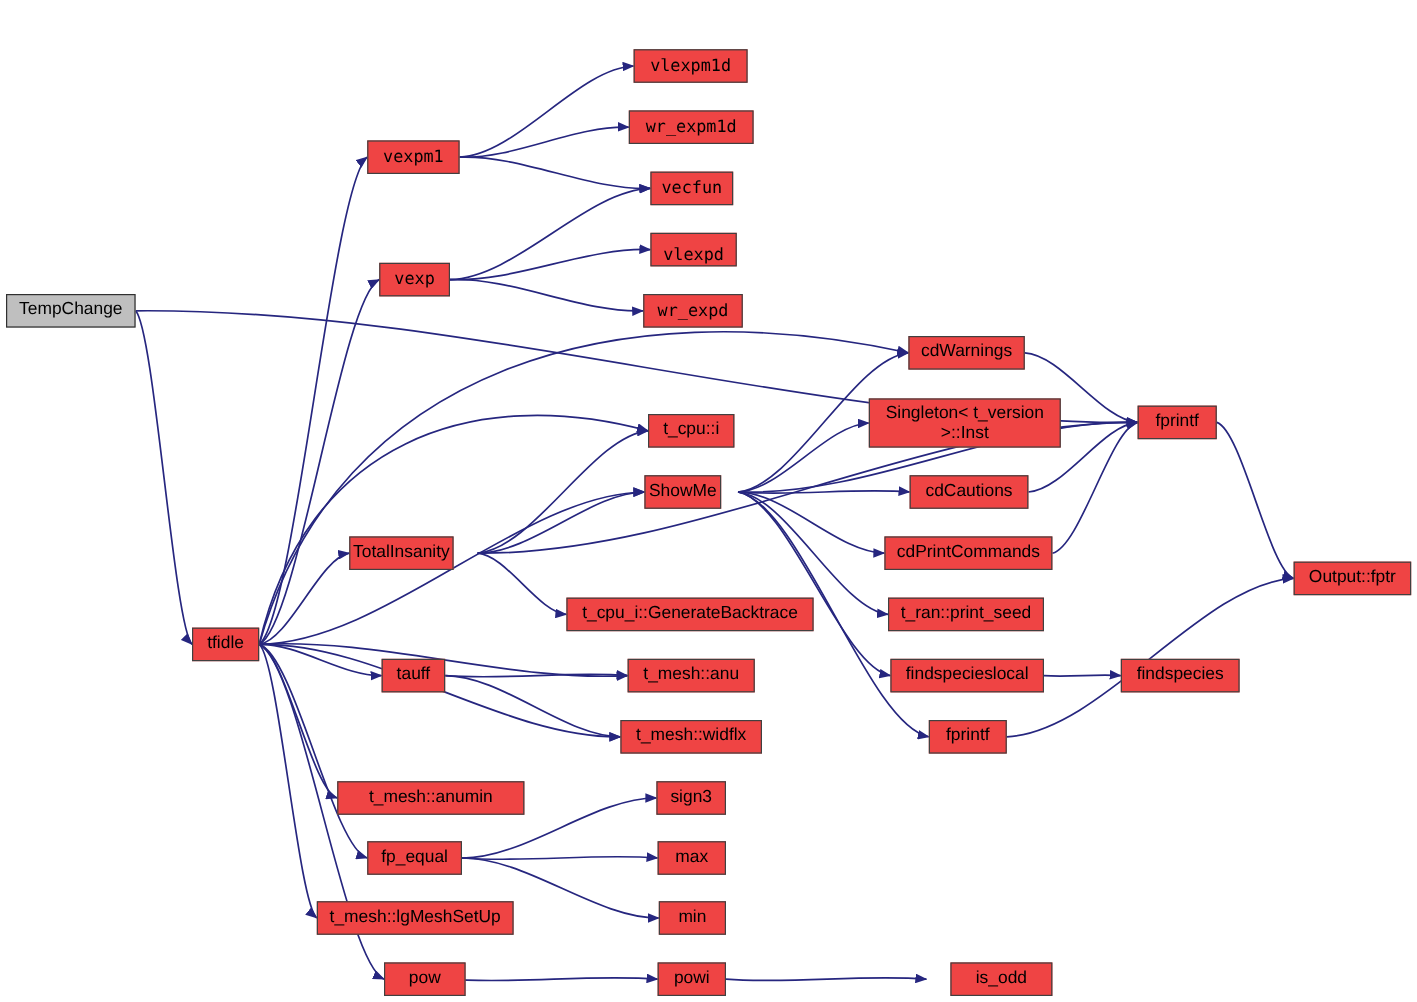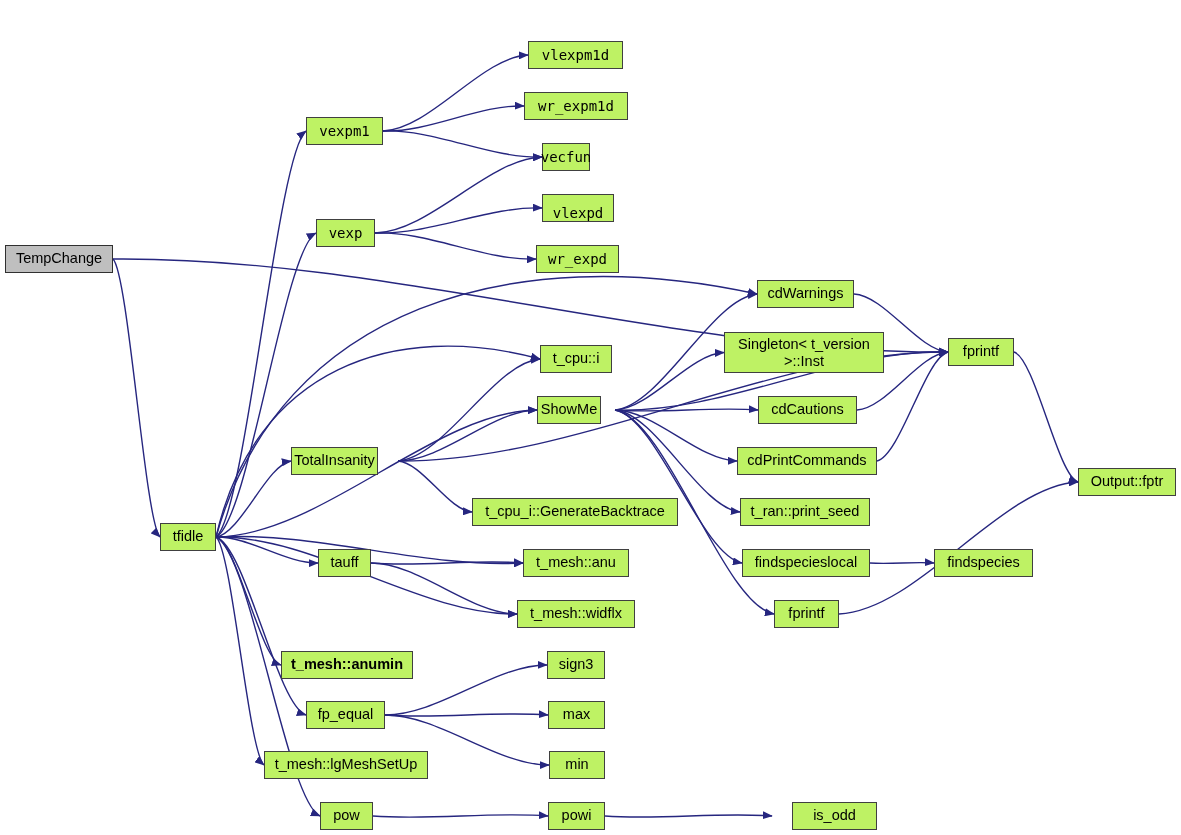--- a/index.html
+++ b/index.html
@@ -1,20 +1,20 @@
 <!DOCTYPE html>
 <html><head>
 <meta charset="utf-8">
 <style>
   html,body{margin:0;padding:0;background:#ffffff;}
   #canvas{position:relative;width:1181px;height:835px;background:#ffffff;
           font-family:"Liberation Sans",sans-serif;overflow:hidden;}
   svg.edges{position:absolute;left:0;top:0;width:1181px;height:835px;pointer-events:none;}
   .node{position:absolute;box-sizing:border-box;border:1px solid #404040;
-        background:#bef264;color:#000000;display:flex;align-items:center;
+        background:#ef4444;color:#000000;display:flex;align-items:center;
         justify-content:center;text-align:center;line-height:1.05;
         font-size:14.5px;white-space:pre;z-index:5;}
   .node.mono{font-family:"DejaVu Sans Mono","Liberation Mono",monospace;font-size:14px;}
   .node.current{background:#bfbfbf;border:1px solid #303030;}
   .node.two-line{line-height:1.15;font-size:14.5px;}
 </style>
 </head>
 <body>
 
 <div id="canvas">
@@ -72,35 +72,35 @@
         <path d="M1014,352 C1035.12,358.777500862664 1057.52,475.222499137336 1078,482" marker-end="url(#ah)" stroke="#26267f"></path>
         <path d="M839,614 C917.87,610.265732561418 1001.52,485.73426743858215 1078,482" marker-end="url(#ah)" stroke="#26267f"></path>
       </g>
   </svg>
   <div id="node-layer">
       <div class="node current" style="left: 5px; top: 245px; width: 108px; height: 28px;"><span>TempChange</span></div>
       <div class="node mono" style="left: 306px; top: 117px; width: 77px; height: 28px;"><span>vexpm1</span></div>
       <div class="node mono" style="left: 316px; top: 219px; width: 59px; height: 28px;"><span>vexp</span></div>
       <div class="node mono" style="left: 528px; top: 41px; width: 95px; height: 28px;"><span>vlexpm1d</span></div>
       <div class="node mono" style="left: 524px; top: 92px; width: 104px; height: 28px;"><span>wr_expm1d</span></div>
-      <div class="node mono" style="left: 542px; top: 143px; width: 48px; height: 28px;"><span>vecfun</span></div>
+      <div class="node mono" style="left: 542px; top: 143px; width: 69px; height: 28px;"><span>vecfun</span></div>
       <div class="node mono" style="left: 542px; top: 194px; width: 72px; height: 28px; align-items: flex-end;"><span>vlexpd</span></div>
       <div class="node mono" style="left: 536px; top: 245px; width: 83px; height: 28px;"><span>wr_expd</span></div>
       <div class="node" style="left: 160px; top: 523px; width: 56px; height: 28px;"><span>tfidle</span></div>
       <div class="node" style="left: 291px; top: 447px; width: 87px; height: 28px;"><span>TotalInsanity</span></div>
       <div class="node" style="left: 540px; top: 345px; width: 72px; height: 28px;"><span>t_cpu::i</span></div>
       <div class="node" style="left: 537px; top: 396px; width: 64px; height: 28px;"><span>ShowMe</span></div>
       <div class="node" style="left: 472px; top: 498px; width: 206px; height: 28px;"><span>t_cpu_i::GenerateBacktrace</span></div>
       <div class="node" style="left: 318px; top: 549px; width: 53px; height: 28px;"><span>tauff</span></div>
       <div class="node" style="left: 523px; top: 549px; width: 106px; height: 28px;"><span>t_mesh::anu</span></div>
       <div class="node" style="left: 517px; top: 600px; width: 118px; height: 28px;"><span>t_mesh::widflx</span></div>
-      <div class="node" style="left: 281px; top: 651px; width: 132px; height: 28px; font-weight: bold;"><span>t_mesh::anumin</span></div>
+      <div class="node" style="left: 281px; top: 651px; width: 156px; height: 28px;"><span>t_mesh::anumin</span></div>
       <div class="node" style="left: 306px; top: 701px; width: 79px; height: 28px;"><span>fp_equal</span></div>
       <div class="node" style="left: 264px; top: 751px; width: 164px; height: 28px;"><span>t_mesh::lgMeshSetUp</span></div>
-      <div class="node" style="left: 320px; top: 802px; width: 53px; height: 28px;"><span>pow</span></div>
+      <div class="node" style="left: 320px; top: 802px; width: 68px; height: 28px;"><span>pow</span></div>
       <div class="node" style="left: 547px; top: 651px; width: 58px; height: 28px;"><span>sign3</span></div>
       <div class="node" style="left: 548px; top: 701px; width: 57px; height: 28px;"><span>max</span></div>
       <div class="node" style="left: 549px; top: 751px; width: 56px; height: 28px;"><span>min</span></div>
       <div class="node" style="left: 548px; top: 802px; width: 57px; height: 28px;"><span>powi</span></div>
       <div class="node" style="left: 792px; top: 802px; width: 85px; height: 28px;"><span>is_odd</span></div>
       <div class="node" style="left: 757px; top: 280px; width: 97px; height: 28px;"><span>cdWarnings</span></div>
       <div class="node two-line" style="left: 724px; top: 332px; width: 160px; height: 41px;"><span>Singleton&lt; t_version
 &gt;::Inst</span></div>
       <div class="node" style="left: 758px; top: 396px; width: 99px; height: 28px;"><span>cdCautions</span></div>
       <div class="node" style="left: 737px; top: 447px; width: 140px; height: 28px;"><span>cdPrintCommands</span></div>

